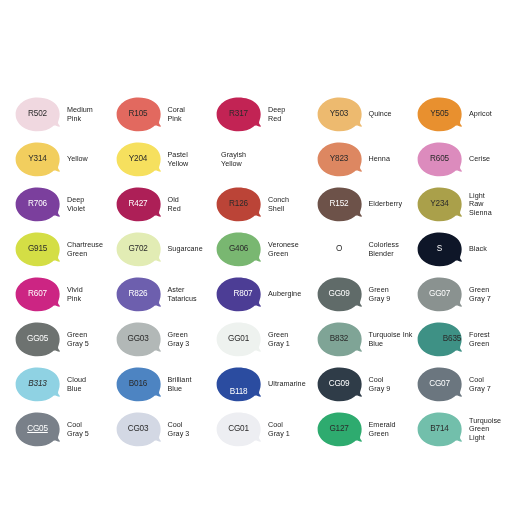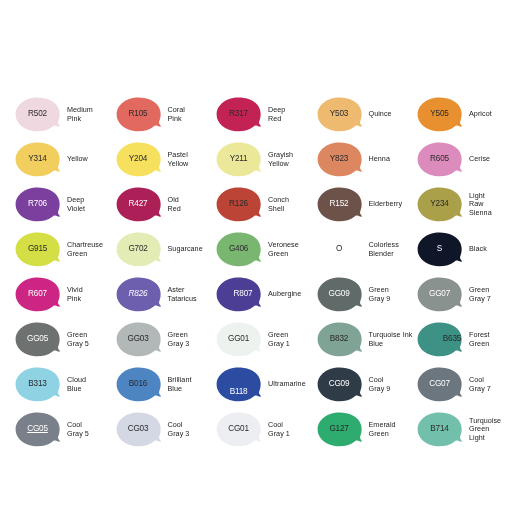--- a/index.html
+++ b/index.html
@@ -129,26 +129,20 @@
         <div class="swatch">
           <svg class="blob" viewBox="0 0 47 36">
             <path d="M 23.5 0.6 C 33.2 0.6 41.8 4.4 44.9 11.2 C 46.6 14.9 46.8 19.6 45.3 23.6 C 44.6 25.5 44.4 26.3 44.9 27.6 C 45.4 28.9 46.6 29.6 46.6 30.1 C 46.6 30.8 44.9 30.5 43.2 29.9 C 41.1 29.1 40.2 29.3 38.8 30.5 C 34.9 33.6 29.4 35.2 23.5 35.2 C 10.9 35.2 1.0 27.5 1.0 17.9 C 1.0 8.3 10.9 0.6 23.5 0.6 Z" fill="#f6e05e"></path>
           </svg>
           <span class="code" style="color: rgb(43, 43, 43);">Y204</span>
         </div>
         <span class="name">Pastel
 Yellow</span>
       </div>
       <div class="cell">
-        <div class="swatch">
-          <svg class="blob" viewBox="0 0 47 36">
-            <path d="M 23.5 0.6 C 33.2 0.6 41.8 4.4 44.9 11.2 C 46.6 14.9 46.8 19.6 45.3 23.6 C 44.6 25.5 44.4 26.3 44.9 27.6 C 45.4 28.9 46.6 29.6 46.6 30.1 C 46.6 30.8 44.9 30.5 43.2 29.9 C 41.1 29.1 40.2 29.3 38.8 30.5 C 34.9 33.6 29.4 35.2 23.5 35.2 C 10.9 35.2 1.0 27.5 1.0 17.9 C 1.0 8.3 10.9 0.6 23.5 0.6 Z" fill="#ece89a"></path>
-          </svg>
-          <span class="code" style="color: rgb(43, 43, 43);">Y211</span>
-        </div>
         <span class="name">Grayish
 Yellow</span>
       </div>
       <div class="cell">
         <div class="swatch">
           <svg class="blob" viewBox="0 0 47 36">
             <path d="M 23.5 0.6 C 33.2 0.6 41.8 4.4 44.9 11.2 C 46.6 14.9 46.8 19.6 45.3 23.6 C 44.6 25.5 44.4 26.3 44.9 27.6 C 45.4 28.9 46.6 29.6 46.6 30.1 C 46.6 30.8 44.9 30.5 43.2 29.9 C 41.1 29.1 40.2 29.3 38.8 30.5 C 34.9 33.6 29.4 35.2 23.5 35.2 C 10.9 35.2 1.0 27.5 1.0 17.9 C 1.0 8.3 10.9 0.6 23.5 0.6 Z" fill="#dd8761"></path>
           </svg>
           <span class="code" style="color: rgb(43, 43, 43);">Y823</span>
         </div>
@@ -266,21 +260,21 @@
           <span class="code" style="color: rgb(255, 255, 255);">R607</span>
         </div>
         <span class="name">Vivid
 Pink</span>
       </div>
       <div class="cell">
         <div class="swatch">
           <svg class="blob" viewBox="0 0 47 36">
             <path d="M 23.5 0.6 C 33.2 0.6 41.8 4.4 44.9 11.2 C 46.6 14.9 46.8 19.6 45.3 23.6 C 44.6 25.5 44.4 26.3 44.9 27.6 C 45.4 28.9 46.6 29.6 46.6 30.1 C 46.6 30.8 44.9 30.5 43.2 29.9 C 41.1 29.1 40.2 29.3 38.8 30.5 C 34.9 33.6 29.4 35.2 23.5 35.2 C 10.9 35.2 1.0 27.5 1.0 17.9 C 1.0 8.3 10.9 0.6 23.5 0.6 Z" fill="#6d5fae"></path>
           </svg>
-          <span class="code" style="color: rgb(255, 255, 255); font-style: italic;">R826</span>
+          <span class="code" style="color: rgb(255, 255, 255);">R826</span>
         </div>
         <span class="name">Aster
 Tataricus</span>
       </div>
       <div class="cell">
         <div class="swatch">
           <svg class="blob" viewBox="0 0 47 36">
             <path d="M 23.5 0.6 C 33.2 0.6 41.8 4.4 44.9 11.2 C 46.6 14.9 46.8 19.6 45.3 23.6 C 44.6 25.5 44.4 26.3 44.9 27.6 C 45.4 28.9 46.6 29.6 46.6 30.1 C 46.6 30.8 44.9 30.5 43.2 29.9 C 41.1 29.1 40.2 29.3 38.8 30.5 C 34.9 33.6 29.4 35.2 23.5 35.2 C 10.9 35.2 1.0 27.5 1.0 17.9 C 1.0 8.3 10.9 0.6 23.5 0.6 Z" fill="#4c3d95"></path>
           </svg>
           <span class="code" style="color: rgb(255, 255, 255); padding-left: 9px;">R807</span>
@@ -355,21 +349,21 @@
           <span class="code" style="color: rgb(43, 43, 43); margin-left: 25px;">B635</span>
         </div>
         <span class="name">Forest
 Green</span>
       </div>
       <div class="cell">
         <div class="swatch">
           <svg class="blob" viewBox="0 0 47 36">
             <path d="M 23.5 0.6 C 33.2 0.6 41.8 4.4 44.9 11.2 C 46.6 14.9 46.8 19.6 45.3 23.6 C 44.6 25.5 44.4 26.3 44.9 27.6 C 45.4 28.9 46.6 29.6 46.6 30.1 C 46.6 30.8 44.9 30.5 43.2 29.9 C 41.1 29.1 40.2 29.3 38.8 30.5 C 34.9 33.6 29.4 35.2 23.5 35.2 C 10.9 35.2 1.0 27.5 1.0 17.9 C 1.0 8.3 10.9 0.6 23.5 0.6 Z" fill="#8fd2e3"></path>
           </svg>
-          <span class="code" style="color: rgb(43, 43, 43);">B313</span>
+          <span class="code" style="color: rgb(43, 43, 43); font-style: italic;">B313</span>
         </div>
         <span class="name">Cloud
 Blue</span>
       </div>
       <div class="cell">
         <div class="swatch">
           <svg class="blob" viewBox="0 0 47 36">
             <path d="M 23.5 0.6 C 33.2 0.6 41.8 4.4 44.9 11.2 C 46.6 14.9 46.8 19.6 45.3 23.6 C 44.6 25.5 44.4 26.3 44.9 27.6 C 45.4 28.9 46.6 29.6 46.6 30.1 C 46.6 30.8 44.9 30.5 43.2 29.9 C 41.1 29.1 40.2 29.3 38.8 30.5 C 34.9 33.6 29.4 35.2 23.5 35.2 C 10.9 35.2 1.0 27.5 1.0 17.9 C 1.0 8.3 10.9 0.6 23.5 0.6 Z" fill="#4d84c2"></path>
           </svg>
           <span class="code" style="color: rgb(43, 43, 43);">B016</span>

